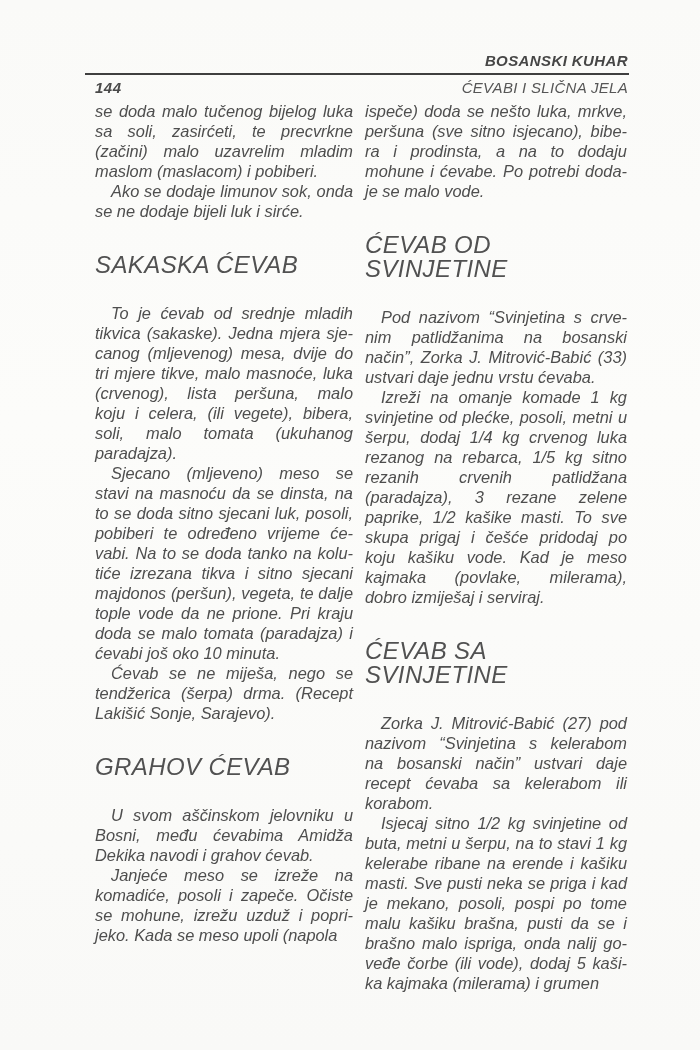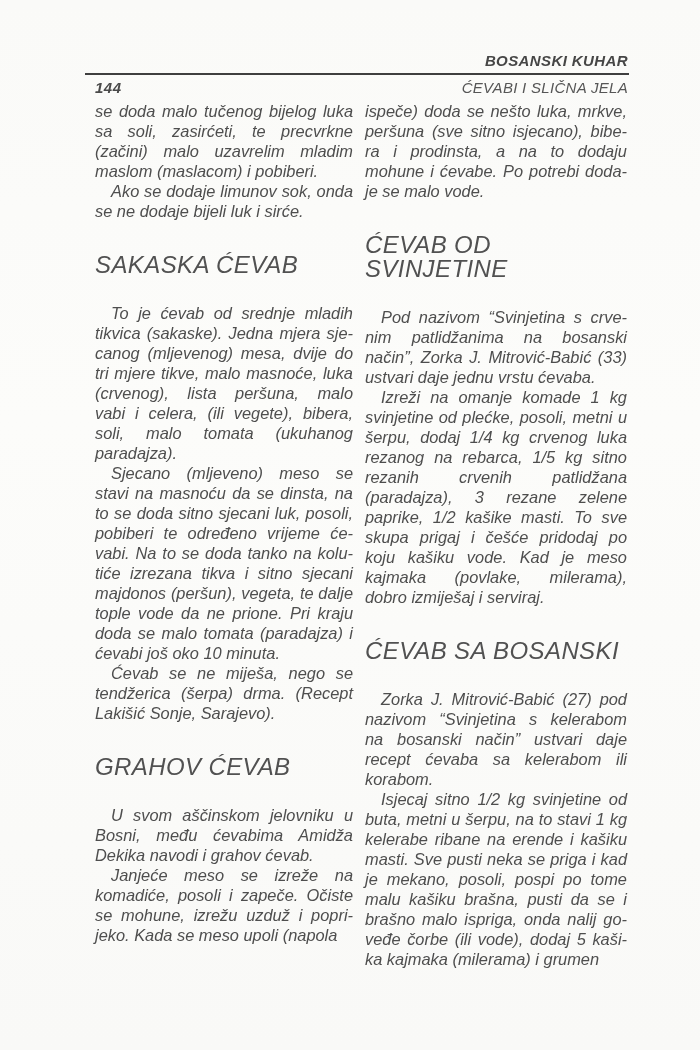--- a/index.html
+++ b/index.html
@@ -97,21 +97,21 @@
         <div class="line">Ako se dodaje limunov sok, onda</div>
         <div class="line last">se ne dodaje bijeli luk i sirće.</div>
       </div>
       <div class="heading">SAKASKA ĆEVAB</div>
       <div class="para indent">
         <div class="line">To je ćevab od srednje mladih</div>
         <div class="line">tikvica (sakaske). Jedna mjera sje-</div>
         <div class="line">canog (mljevenog) mesa, dvije do</div>
         <div class="line">tri mjere tikve, malo masnoće, luka</div>
         <div class="line">(crvenog), lista peršuna, malo</div>
-        <div class="line">vabi i celera, (ili vegete), bibera,</div>
+        <div class="line">koju i celera, (ili vegete), bibera,</div>
         <div class="line">soli, malo tomata (ukuhanog</div>
         <div class="line last">paradajza).</div>
       </div>
       <div class="para indent">
         <div class="line">Sjecano (mljeveno) meso se</div>
         <div class="line">stavi na masnoću da se dinsta, na</div>
         <div class="line">to se doda sitno sjecani luk, posoli,</div>
         <div class="line">pobiberi te određeno vrijeme će-</div>
         <div class="line">vabi. Na to se doda tanko na kolu-</div>
         <div class="line">tiće izrezana tikva i sitno sjecani</div>
@@ -159,21 +159,21 @@
         <div class="line">šerpu, dodaj 1/4 kg crvenog luka</div>
         <div class="line">rezanog na rebarca, 1/5 kg sitno</div>
         <div class="line">rezanih crvenih patlidžana</div>
         <div class="line">(paradajza), 3 rezane zelene</div>
         <div class="line">paprike, 1/2 kašike masti. To sve</div>
         <div class="line">skupa prigaj i češće pridodaj po</div>
         <div class="line">koju kašiku vode. Kad je meso</div>
         <div class="line">kajmaka (povlake, milerama),</div>
         <div class="line last">dobro izmiješaj i serviraj.</div>
       </div>
-      <div class="heading">ĆEVAB SA BOSANSKI</div>
+      <div class="heading">ĆEVAB SA SVINJETINE</div>
       <div class="para indent">
         <div class="line">Zorka J. Mitrović-Babić (27) pod</div>
         <div class="line">nazivom “Svinjetina s kelerabom</div>
         <div class="line">na bosanski način” ustvari daje</div>
         <div class="line">recept ćevaba sa kelerabom ili</div>
         <div class="line last">korabom.</div>
       </div>
       <div class="para indent">
         <div class="line">Isjecaj sitno 1/2 kg svinjetine od</div>
         <div class="line">buta, metni u šerpu, na to stavi 1 kg</div>

